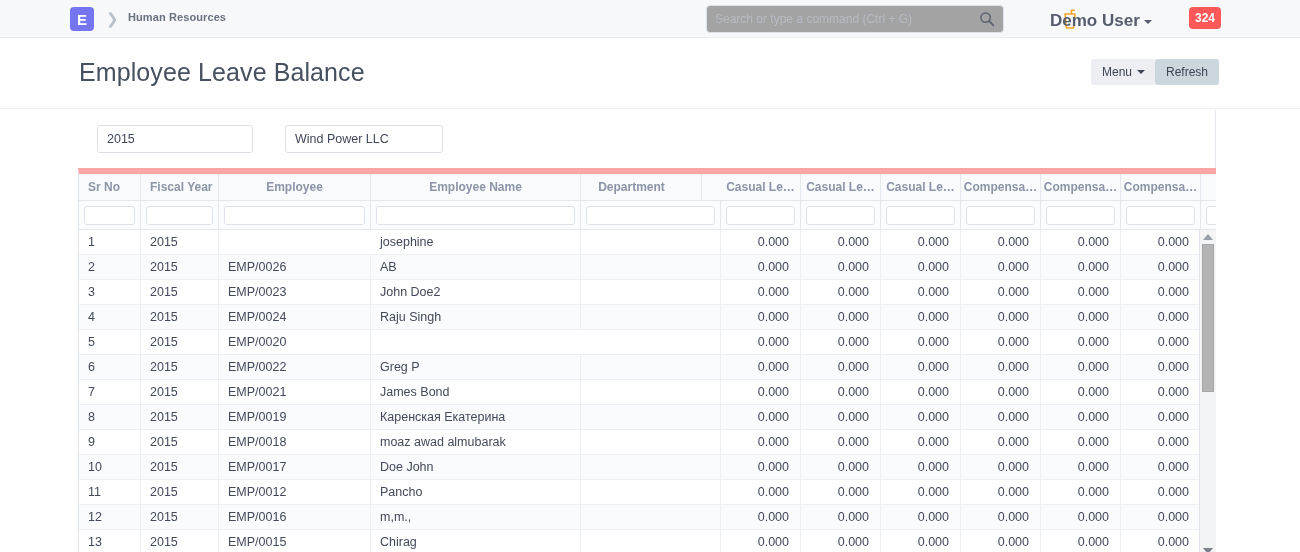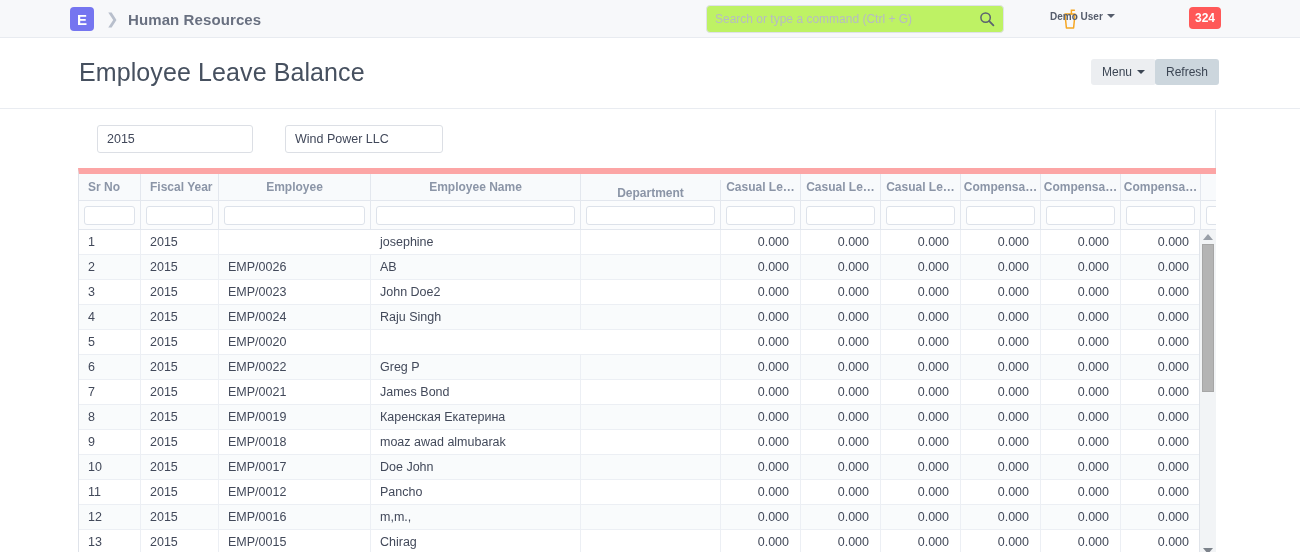--- a/index.html
+++ b/index.html
@@ -28,28 +28,28 @@
     color: #ffffff;
     font-size: 15px; font-weight: bold;
     display: flex; align-items: center; justify-content: center;
   }
   .brand-chevron {
     position: absolute; left: 106px; top: 10px;
     color: #b8bfcc; font-size: 15px; line-height: 18px;
   }
   .breadcrumb-link {
     position: absolute; left: 128px; top: 11px;
-    font-size: 15px; font-weight: bold;
+    font-size: 11px; font-weight: bold;
     color: #697080; text-decoration: none; letter-spacing: .1px;
   }
 
   .searchwrap {
     position: absolute; left: 706px; top: 5px;
     width: 298px; height: 28px;
-    background: #bef264;
+    background: #a3a3a3;
     border: 1px solid #dfe2e8;
     border-radius: 4px;
   }
   .searchwrap input {
     position: absolute; left: 0; top: 0;
     width: 268px; height: 26px;
     border: 0; outline: 0; background: transparent;
     padding: 0 8px;
     font-family: "Liberation Sans", sans-serif;
     font-size: 12px; color: #4a5160;
@@ -59,21 +59,21 @@
     position: absolute; right: 8px; top: 5px;
     width: 16px; height: 16px;
   }
 
   .cup-icon {
     position: absolute; left: 1062px; top: 8px;
     width: 16px; height: 22px;
   }
   .userbtn {
     position: absolute; left: 1050px; top: 11px;
-    font-size: 10px; font-weight: bold; color: #555c6b;
+    font-size: 17px; font-weight: bold; color: #555c6b;
     cursor: pointer; white-space: nowrap;
   }
   .userbtn .caret {
     display: inline-block; margin-left: 4px;
     border-left: 4px solid transparent;
     border-right: 4px solid transparent;
     border-top: 4px solid #555c6b;
     vertical-align: 2px;
   }
   .badge-count {
@@ -282,21 +282,21 @@
     <input class="filter-input filter-fiscal" type="text" value="2015" style="">
     <input class="filter-input filter-company" type="text" value="Wind Power LLC" style="">
   </div>
 
   <div class="grid">
     <div class="grid-head">
         <div class="hcell" style="left: 0px; width: 62px;">Sr No</div>
         <div class="hcell" style="left: 62px; width: 78px;">Fiscal Year</div>
         <div class="hcell center" style="left: 140px; width: 152px;">Employee</div>
         <div class="hcell center" style="left: 292px; width: 210px;">Employee Name</div>
-        <div class="hcell center" style="left: 502px; width: 140px; margin-top: 6px;">Department</div>
+        <div class="hcell center" style="left: 483px; width: 140px;">Department</div>
         <div class="hcell center" style="left: 642px; width: 80px;">Casual Le…</div>
         <div class="hcell center" style="left: 722px; width: 80px;">Casual Le…</div>
         <div class="hcell center" style="left: 802px; width: 80px;">Casual Le…</div>
         <div class="hcell center" style="left: 882px; width: 80px;">Compensa…</div>
         <div class="hcell center" style="left: 962px; width: 80px;">Compensa…</div>
         <div class="hcell center" style="left: 1042px; width: 80px;">Compensa…</div>
         <div class="hcell center" style="left: 1122px; width: 80px;">em</div>
       </div>
     <div class="grid-filterrow">
         <div class="fcell" style="left: 0px; width: 62px;">

